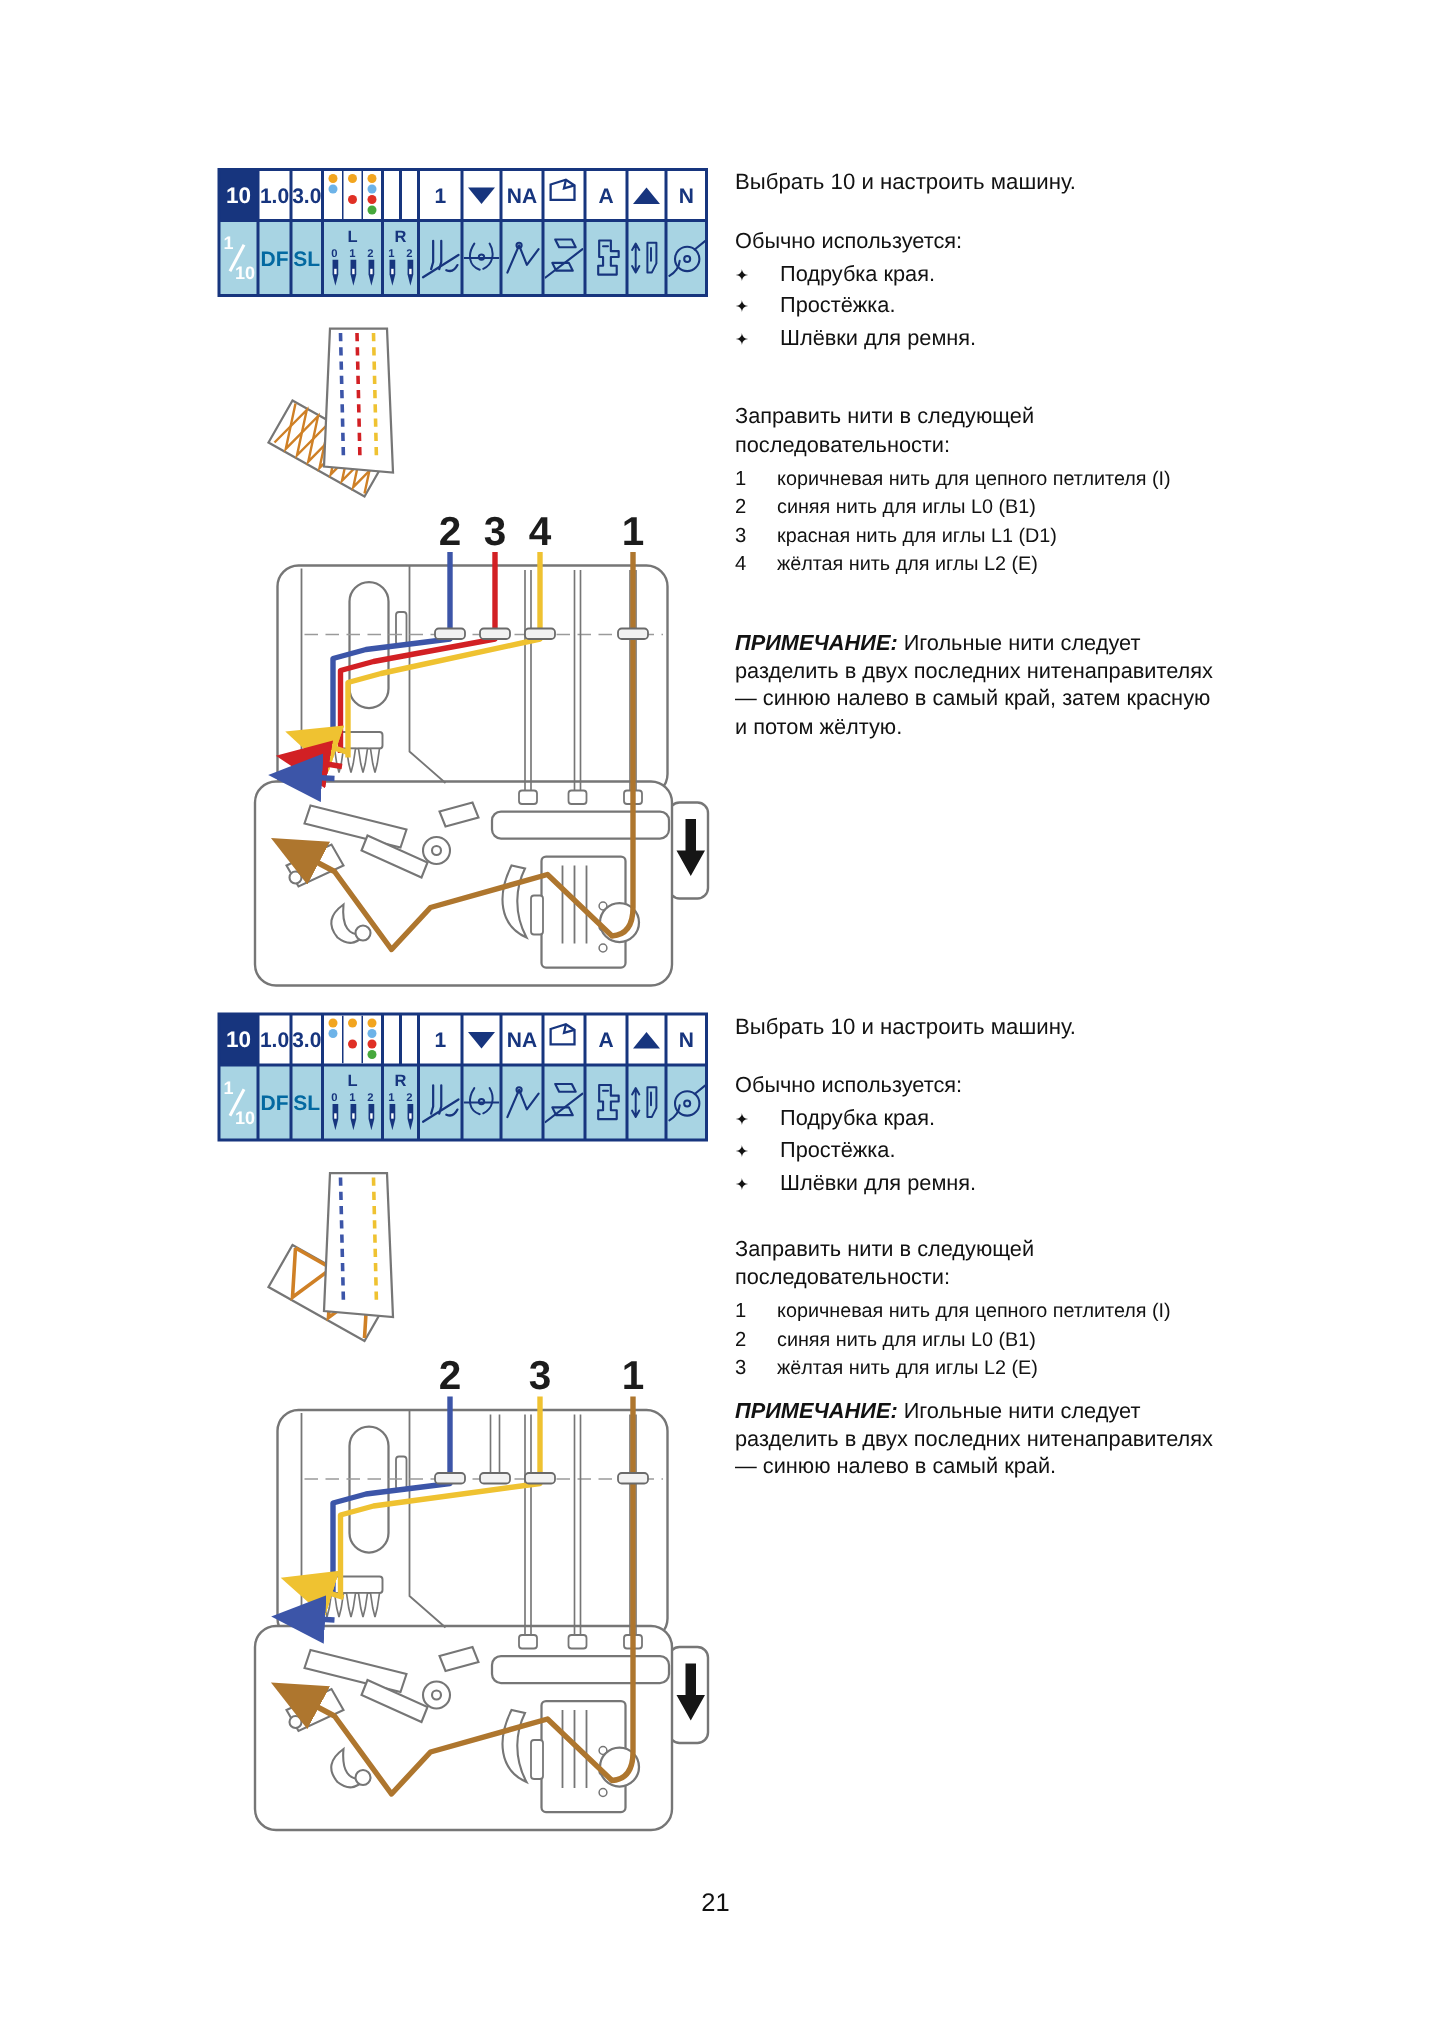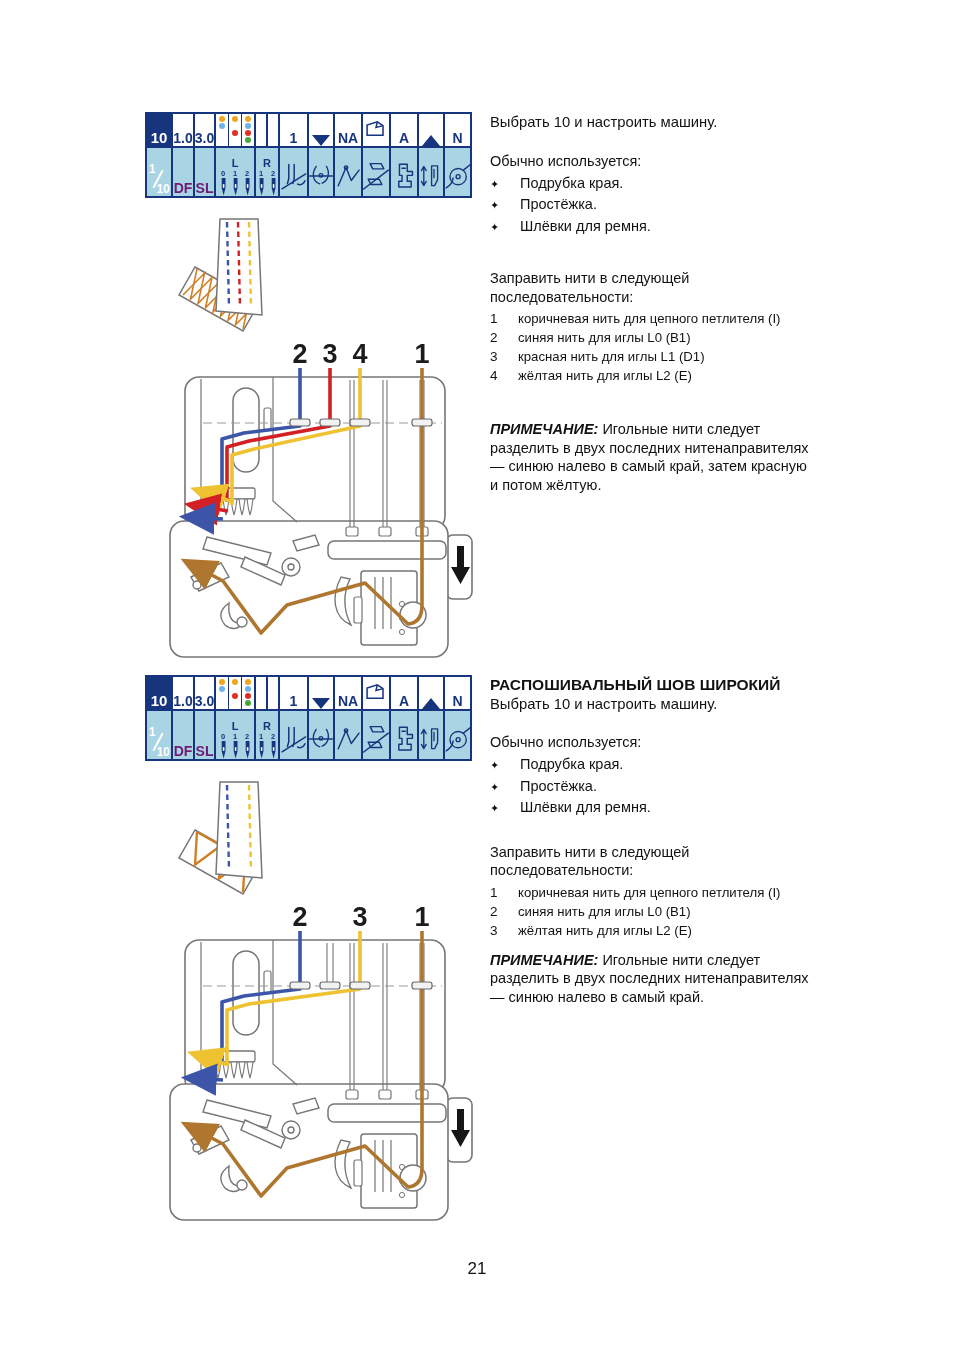--- a/index.html
+++ b/index.html
@@ -25,39 +25,39 @@
   ol.threads li{display:flex;font-size:13.2px;line-height:19px}
   .tnum{width:28px;flex:0 0 28px;font-size:13.5px}
   .note{font-size:14.5px;line-height:18.5px;margin:35px 0 0}
   .block2 .note{margin-top:11px}
   .note-label{font-weight:bold;font-style:italic}
   .pagenum{position:absolute;left:0;right:0;top:1259px;text-align:center;font-size:17px;color:#111}
 
   
   .panel{width:323px;background:#17357e;padding:2px;display:flex;flex-direction:column;gap:2px;margin-top:2px}
   .prow{display:flex;gap:2px}
-  .pcell{background:#fff;display:flex;align-items:flex-end;justify-content:center;position:relative;overflow:hidden}
+  .pcell{background:#fff;display:flex;align-items:center;justify-content:center;position:relative;overflow:hidden}
   .prow.top .pcell{height:32px}
   .prow.bot .pcell{height:48px;background:#a8d4e3}
   .pcell.dark{background:#17357e;color:#fff}
   .ptext{color:#17357e;font-size:14px;font-weight:bold}
   .pcell.dark .ptext{color:#fff;font-size:15px}
   .tri{width:0;height:0}
   .tri.down{border-left:9px solid transparent;border-right:9px solid transparent;border-top:11px solid #17357e}
   .tri.up{border-left:9px solid transparent;border-right:9px solid transparent;border-bottom:11px solid #17357e}
   .dotwrap{display:flex;width:100%;height:100%}
   .dotcol{flex:1;display:flex;flex-direction:column;align-items:center;gap:1px;padding-top:2px}
   .dotcol + .dotcol{border-left:1.5px solid #17357e}
   .dot{width:6px;height:6px;border-radius:50%;flex:0 0 6px}
   .dot.empty{background:transparent}
   .frac{position:relative;width:22px;height:34px;color:#fff;font-weight:bold}
   .frt{position:absolute;top:0;left:1px;font-size:12px}
   .frb{position:absolute;bottom:0;right:0;font-size:12px}
   .frs{position:absolute;left:9px;top:7px;width:2px;height:20px;background:#fff;transform:rotate(28deg)}
-  .blabel{color:#701a75;font-size:14px;font-weight:bold}
+  .blabel{color:#0369a1;font-size:14px;font-weight:bold}
   .ngrp{display:flex;flex-direction:column;align-items:center;line-height:1}
   .nlabel{color:#17357e;font-size:11px;font-weight:bold}
   .nrow{display:flex;gap:3px;margin-top:1px}
   .ncol{display:flex;flex-direction:column;align-items:center}
   .ndigit{color:#17357e;font-size:7.5px;font-weight:bold;line-height:8px}
 
   svg.diagram{display:block;margin-top:7px}
 </style>
 </head>
 <body>
@@ -641,21 +641,20 @@
             <rect x="145" y="214" width="20" height="7" rx="2.5" fill="#f2f2f2" stroke="#6a6a6a" stroke-width="1.2"></rect>
             <rect x="205" y="214" width="20" height="7" rx="2.5" fill="#f2f2f2" stroke="#6a6a6a" stroke-width="1.2"></rect>
             <rect x="267" y="214" width="20" height="7" rx="2.5" fill="#f2f2f2" stroke="#6a6a6a" stroke-width="1.2"></rect>
             <rect x="175" y="214" width="20" height="7" rx="2.5" fill="#f2f2f2" stroke="#6a6a6a" stroke-width="1.2"></rect>
             <line x1="84" y1="297" x2="49" y2="286" stroke="#efc231" stroke-width="3.6" marker-end="url(#ah1-yellow)"></line>
             <line x1="78" y1="312" x2="43" y2="310" stroke="#3c55a8" stroke-width="3.6" marker-end="url(#ah1-blue)"></line>
           </svg>
         </div>
     </div>
     <div class="rightcol">
-      <h3 class="heading">РАСПОШИВАЛЬНЫЙ ШОВ ШИРОКИЙ</h3>
       <p class="subheading">Выбрать 10 и настроить машину.</p>
       <p class="usage-title">Обычно используется:</p>
       <ul class="bullets">
           <li>
             <span class="bullet-glyph">✦</span>
             <span>Подрубка края.</span>
           </li>
           <li>
             <span class="bullet-glyph">✦</span>
             <span>Простёжка.</span>

